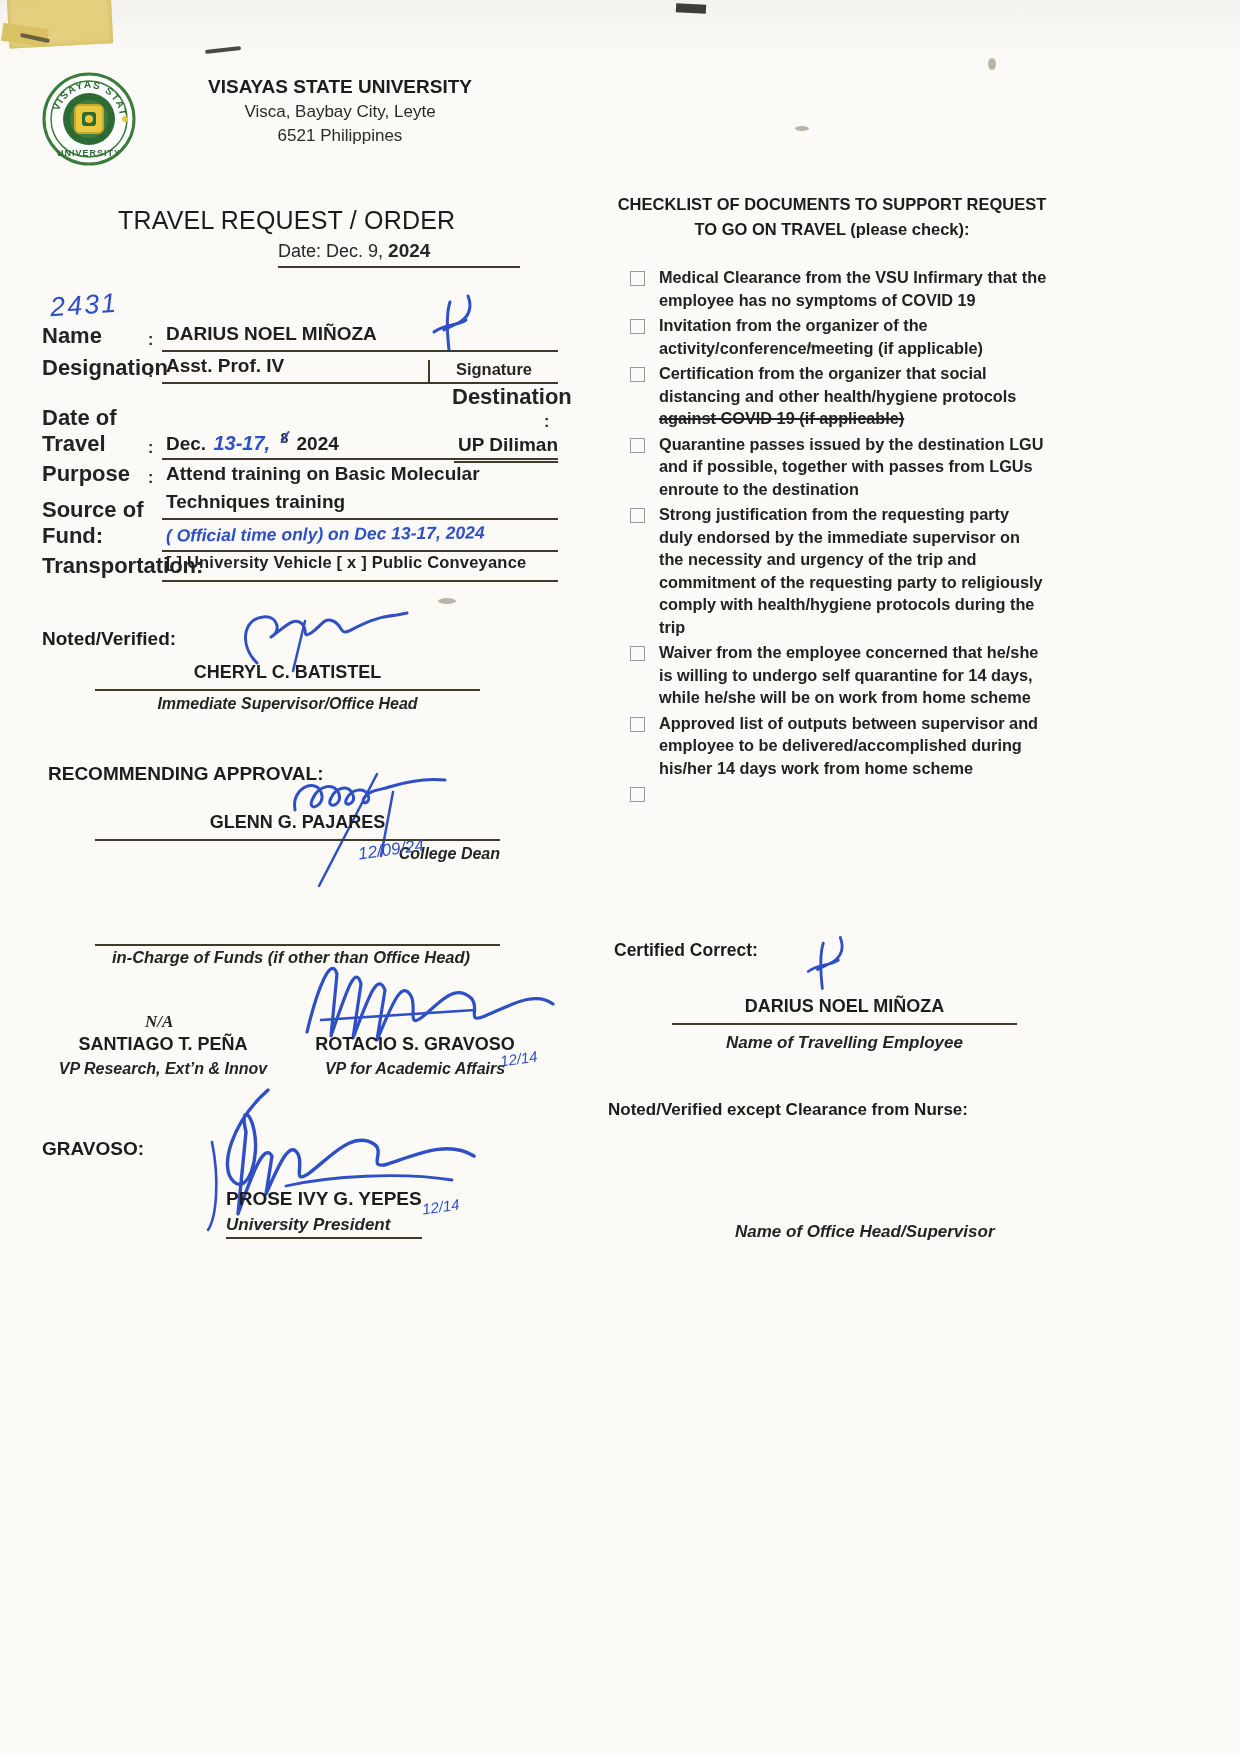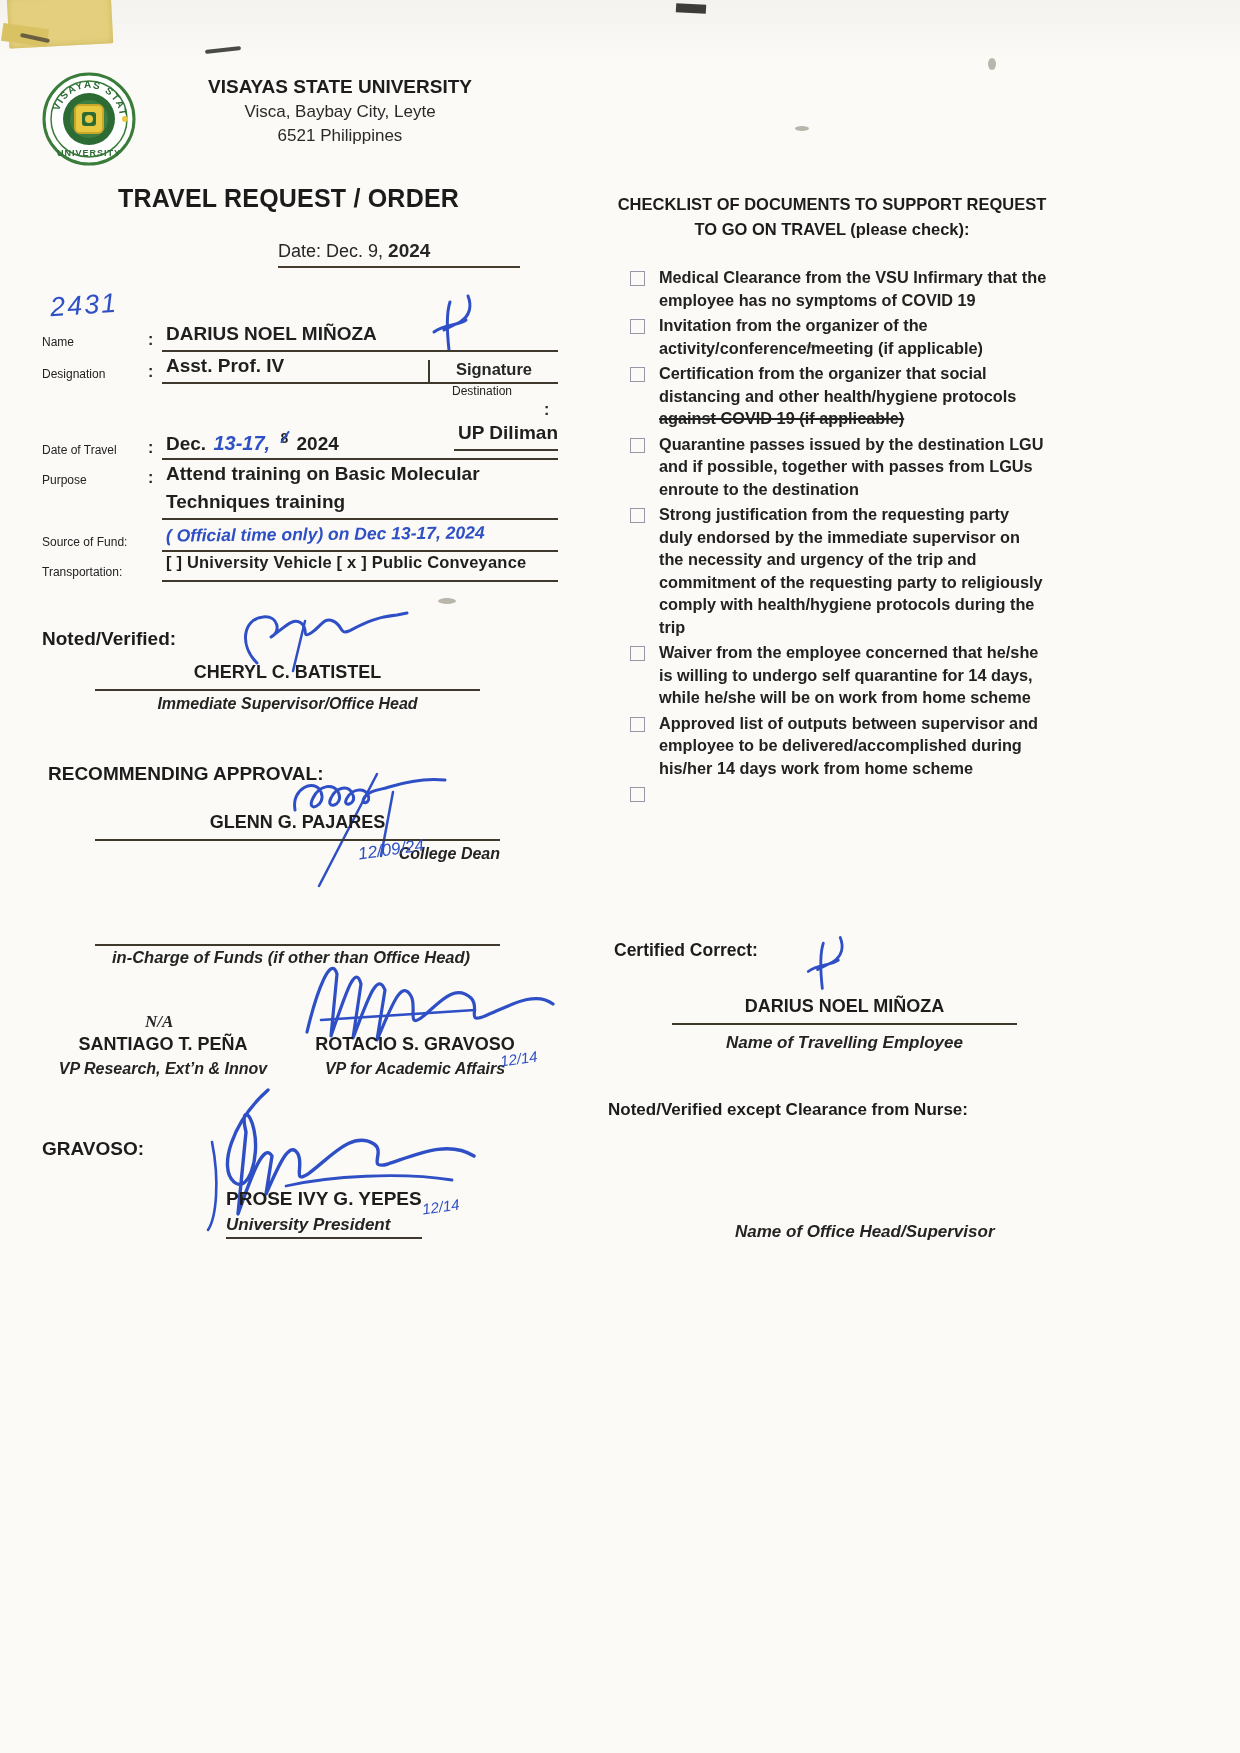--- a/index.html
+++ b/index.html
@@ -22,27 +22,27 @@
   .penmark{left:205px;top:48px;width:36px;height:4px;background:#4a4a46;transform:rotate(-6deg);border-radius:2px;}
   .cornermark{left:676px;top:4px;width:30px;height:9px;background:#3d3c38;transform:rotate(3deg);}
   .speck{background:#b9b5ab;border-radius:50%;}
   
   .logo{left:42px;top:72px;width:94px;height:94px;}
   
   .uni-block{left:160px;top:76px;width:360px;}
   .uni-name{font-size:19px;font-weight:700;color:#1d1d1d;}
   .uni-addr{font-size:17px;margin-top:4px;color:#2a2a2a;}
   
-  .doc-title{left:118px;top:184px;font-size:25px;font-weight:700;letter-spacing:.2px;color:#1b1b1b;}
+  .doc-title{left:118px;top:206px;font-size:25px;font-weight:400;letter-spacing:.2px;color:#1b1b1b;}
   .date-line{left:278px;top:240px;width:242px;border-bottom:2px solid #473e2f;padding-bottom:4px;font-size:18px;}
   .ref-num{left:50px;top:290px;font-size:27px;color:#2e4fc5;transform:rotate(-4deg);font-style:italic;letter-spacing:2px;}
   
   .rows{left:42px;top:316px;width:516px;}
   .frow{display:flex;align-items:flex-end;}
-  .flabel{width:106px;font-size:12px;font-weight:400;padding-bottom:3px;color:#232323;}
+  .flabel{width:106px;font-size:22px;font-weight:700;padding-bottom:3px;color:#232323;}
   .fcolon{width:14px;font-weight:700;padding-bottom:3px;}
   .fval{flex:1;font-size:19px;font-weight:700;border-bottom:2px solid #3e382d;padding:0 0 3px 4px;min-height:24px;color:#1f1f1f;}
   .noline{border-bottom:none;}
   .sigcell{width:128px;border-left:2px solid #3e382d;border-bottom:2px solid #3e382d;text-align:center;font-size:16.5px;padding-bottom:3px;}
   .hand{color:#2e4fc5;font-style:italic;}
   .hw-range{font-size:20px;margin:0 2px;}
   .strike8{position:relative;display:inline-block;font-size:14px;vertical-align:super;margin:0 3px;}
   .strike8::before{content:"";position:absolute;left:-2px;top:6px;width:14px;height:2px;background:#2e4fc5;transform:rotate(-55deg);}
   .fund-hw{font-size:17.5px;white-space:nowrap;transform:rotate(-.6deg);display:inline-block;}
   .transport{font-size:16.5px;font-weight:700;letter-spacing:.2px;}

